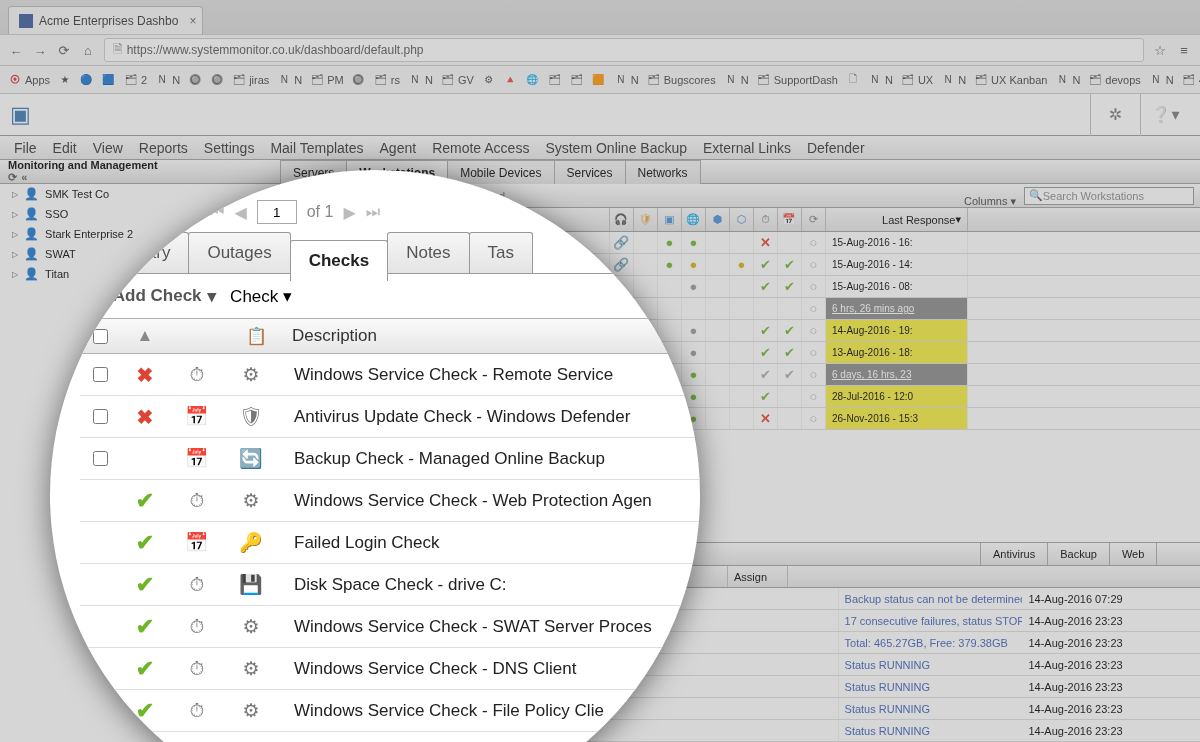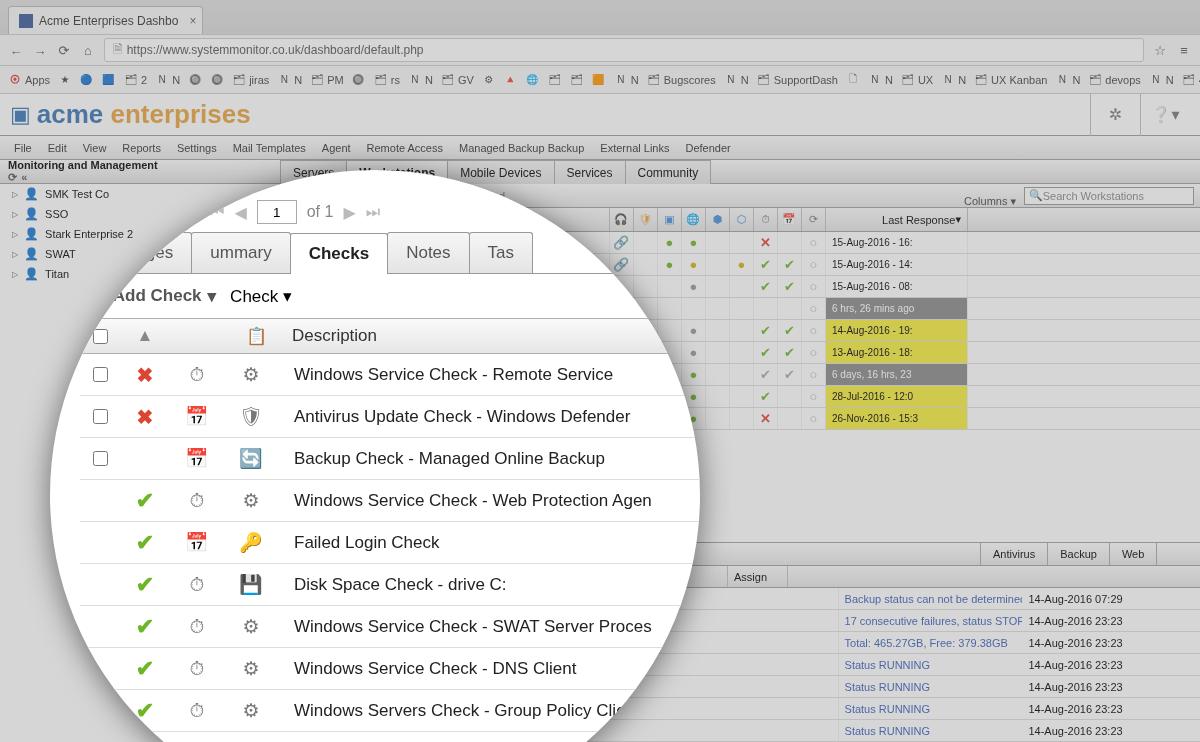--- a/index.html
+++ b/index.html
@@ -26,21 +26,21 @@
 
   
   .app-header{height:42px;background:#fff;border-bottom:1px solid #9a9a9a;display:flex;align-items:center;padding:0 10px;}
   .logo{font-size:26px;font-weight:bold;font-family:Georgia,serif;}
   .logo .a{color:#3a76b5;}
   .logo .b{color:#e8a33d;}
   .header-right{margin-left:auto;display:flex;gap:0;}
   .header-btn{width:50px;height:42px;border-left:1px solid #c0c0c0;display:flex;align-items:center;justify-content:center;color:#777;font-size:16px;}
 
   
-  .app-menu{height:24px;background:linear-gradient(#fdfdfd,#e8e8e8);border-bottom:1px solid #a0a0a0;display:flex;align-items:center;padding:0 6px;font-size:11px;color:#333;}
+  .app-menu{height:24px;background:linear-gradient(#fdfdfd,#e8e8e8);border-bottom:1px solid #a0a0a0;display:flex;align-items:center;padding:0 6px;font-size:14px;color:#333;}
   .app-menu span{padding:0 8px;}
 
   
   .subheader{height:24px;background:linear-gradient(#fdfdfd,#e0e0e0);border-bottom:1px solid #a0a0a0;display:flex;align-items:center;font-size:11px;}
   .mm-title{width:280px;padding:0 8px;font-weight:bold;}
   .mm-actions{margin-left:auto;display:flex;gap:4px;padding-right:4px;color:#555;}
   .view-tabs{display:flex;height:24px;}
   .vtab{padding:12px 12px;display:flex;align-items:center;border:1px solid #a9a9a9;border-bottom:none;background:linear-gradient(#f4f4f4,#e2e2e2);margin-right:-1px;font-size:12px;}
   .vtab.active{background:#fff;font-weight:bold;border-bottom:1px solid #fff;position:relative;z-index:2;}
 
@@ -67,21 +67,21 @@
   .col-last{width:142px;justify-content:flex-end;}
   .ws-row{display:flex;height:22px;border-bottom:1px solid #ddd;font-size:11px;align-items:center;}
   .wc{border-right:1px solid #eee;display:flex;align-items:center;padding:0 6px;height:100%;overflow:hidden;white-space:nowrap;}
   .ic{width:24px;justify-content:center;padding:0;font-size:13px;}
   .last{width:142px;font-size:10px;}
   .link-icon{color:#888;}
   .dot-green{color:#6eb52a;} .dot-red{color:#d43;} .dot-blue{color:#4a90d9;} .dot-grey{color:#999;} .dot-yellow{color:#d6b20f;}
   .x-red{color:#d43;font-weight:bold;}
   .ck-grey{color:#aaa;}
   .yellow-bg{background:#f5ec3c;}
-  .grey-bg{background:#898989;color:#fff;}
+  .grey-bg{background:#898989;color:#fff;text-decoration:underline;}
 
   
   .lower-tabs{height:24px;background:linear-gradient(#fff,#e6e6e6);border-top:1px solid #a0a0a0;border-bottom:1px solid #a0a0a0;display:flex;font-size:11px;}
   .ltab{padding:0 12px;display:flex;align-items:center;border:1px solid #a9a9a9;border-top:none;border-bottom:none;margin-right:-1px;}
   .lower-head{display:flex;height:22px;background:linear-gradient(#fafafa,#e5e5e5);border-bottom:1px solid #a0a0a0;font-size:11px;}
   .lh{border-right:1px solid #c0c0c0;display:flex;align-items:center;padding:0 6px;}
   .lh-info{width:228px;} .lh-dt{width:220px;} .lh-as{width:60px;}
   .lower-row{display:flex;height:22px;border-bottom:1px solid #ddd;font-size:11px;}
   .lc-info{width:228px;padding:0 6px;display:flex;align-items:center;color:#3a5fbb;overflow:hidden;white-space:nowrap;}
   .lc-dt{width:220px;padding:0 6px;display:flex;align-items:center;text-align:right;}
@@ -90,21 +90,21 @@
   .magnifier{
     position:absolute; left:50px; top:170px; width:650px; height:650px;
     border-radius:50%; background:#fff; overflow:hidden; z-index:100;
     box-shadow:0 4px 30px rgba(0,0,0,0.5);
   }
   .mag-inner{position:absolute; left:30px; top:30px; width:620px; font-size:16px; color:#333;}
   .mag-pager{display:flex;align-items:center;gap:10px;color:#888;margin-bottom:8px; margin-left:130px;}
   .mag-pager input{width:40px;height:24px;text-align:center;border:1px solid #aaa;}
   .mag-tabs{display:flex;gap:0;border-bottom:1px solid #999;margin-left:10px;}
   .mtab{padding:10px 18px;border:1px solid #999;border-bottom:none;border-radius:3px 3px 0 0;background:linear-gradient(#f6f6f6,#e4e4e4);font-size:17px;color:#555;margin-right:-1px;}
-  .mtab.active{background:#fff;font-weight:bold;color:#222;position:relative;top:1px;}
+  .mtab.active{background:#fff;font-weight:bold;color:#222;position:relative;top:8px;}
   .mag-toolbar{display:flex;align-items:center;gap:14px;padding:10px 0 10px 10px;color:#555;font-size:17px;}
   .add-check{display:flex;align-items:center;gap:6px;font-weight:bold;color:#555;}
   .plus-icon{font-size:20px;color:#777;}
   .check-dd{color:#000000;}
   .mag-head{display:flex;height:36px;background:linear-gradient(#fafafa,#e6e6e6);border-top:1px solid #b0b0b0;border-bottom:1px solid #b0b0b0;font-size:17px;align-items:center;}
   .mh-cb{width:40px;display:flex;justify-content:center;}
   .mh-sort{width:50px;display:flex;justify-content:center;color:#888;}
   .mh-sp{width:60px;}
   .mh-ic{width:54px;display:flex;justify-content:center;}
   .mh-desc{flex:1;padding-left:8px;font-weight:normal;}
@@ -198,55 +198,54 @@
     <span class="bm"><span class="bm-icon">N</span>N</span>
     <span class="bm"><span class="bm-icon">🗂</span>UX Kanban</span>
     <span class="bm"><span class="bm-icon">N</span>N</span>
     <span class="bm"><span class="bm-icon">🗂</span>devops</span>
     <span class="bm"><span class="bm-icon">N</span>N</span>
     <span class="bm"><span class="bm-icon">🗂</span>4sq</span>
   </div>
 
 <div class="app-header">
   <span style="color:#3a76b5;font-size:22px;margin-right:6px;">▣</span>
-  <span class="logo"><span class="a">acme </span><span class="b">enterprises</span></span>
   <div class="header-right">
     <div class="header-btn">✲</div>
     <div class="header-btn">❔▾</div>
   </div>
 </div>
 
 <div class="app-menu" id="app-menu">
     <span>File</span>
     <span>Edit</span>
     <span>View</span>
     <span>Reports</span>
     <span>Settings</span>
     <span>Mail Templates</span>
     <span>Agent</span>
     <span>Remote Access</span>
-    <span>Managed Backup Backup</span>
+    <span>System Online Backup</span>
     <span>External Links</span>
     <span>Defender</span>
   </div>
 
 <div class="subheader">
   <div class="mm-title">
     <span>Monitoring and Management</span>
     <span class="mm-actions">
         <span>⟳</span> 
         <span>«</span>
       </span>
   </div>
   <div class="view-tabs" id="view-tabs">
       <div class="vtab">Servers</div>
       <div class="vtab active">Workstations</div>
       <div class="vtab">Mobile Devices</div>
       <div class="vtab">Services</div>
-      <div class="vtab">Community</div>
+      <div class="vtab">Networks</div>
     </div>
 </div>
 
 <div class="main">
   <div class="sidebar" id="sidebar">
       <div class="sidebar-row">
         <span class="tri">▷</span>
         <span class="client-icon">👤</span>
         <span>SMK Test Co</span>
       </div>
@@ -577,22 +576,22 @@
   <div class="mag-inner">
     <div class="mag-pager">
       <span style="color:#bbb;">⏮</span>
       <span style="color:#bbb;">◀</span>
       <input value="1" style="">
       <span>of 1</span>
       <span style="color:#bbb;">▶</span>
       <span style="color:#bbb;">⏭</span>
     </div>
     <div class="mag-tabs" id="mag-tabs">
+        <div class="mtab">ummary</div>
         <div class="mtab">Outages</div>
-        <div class="mtab">ummary</div>
         <div class="mtab active">Checks</div>
         <div class="mtab">Notes</div>
         <div class="mtab">Tas</div>
       </div>
     <div class="mag-toolbar">
       <span class="add-check">
         <span class="plus-icon">✚</span>
         <span>Add Check</span> ▾
       </span>
       <span class="check-dd"><span>Check</span> ▾</span>
@@ -683,17 +682,17 @@
           <div class="mr-c2">⚙</div>
           <div class="mr-desc">Windows Service Check - DNS Client</div>
         </div>
         <div class="mag-row">
           <div class="mr-cb"></div>
           <div class="mr-st">
             <span class="status-ok">✔</span>
           </div>
           <div class="mr-c1">⏱</div>
           <div class="mr-c2">⚙</div>
-          <div class="mr-desc">Windows Servers Check - Group Policy Clie</div>
+          <div class="mr-desc">Windows Service Check - File Policy Clie</div>
         </div>
       </div>
   </div>
 </div>
 
 </body></html>

